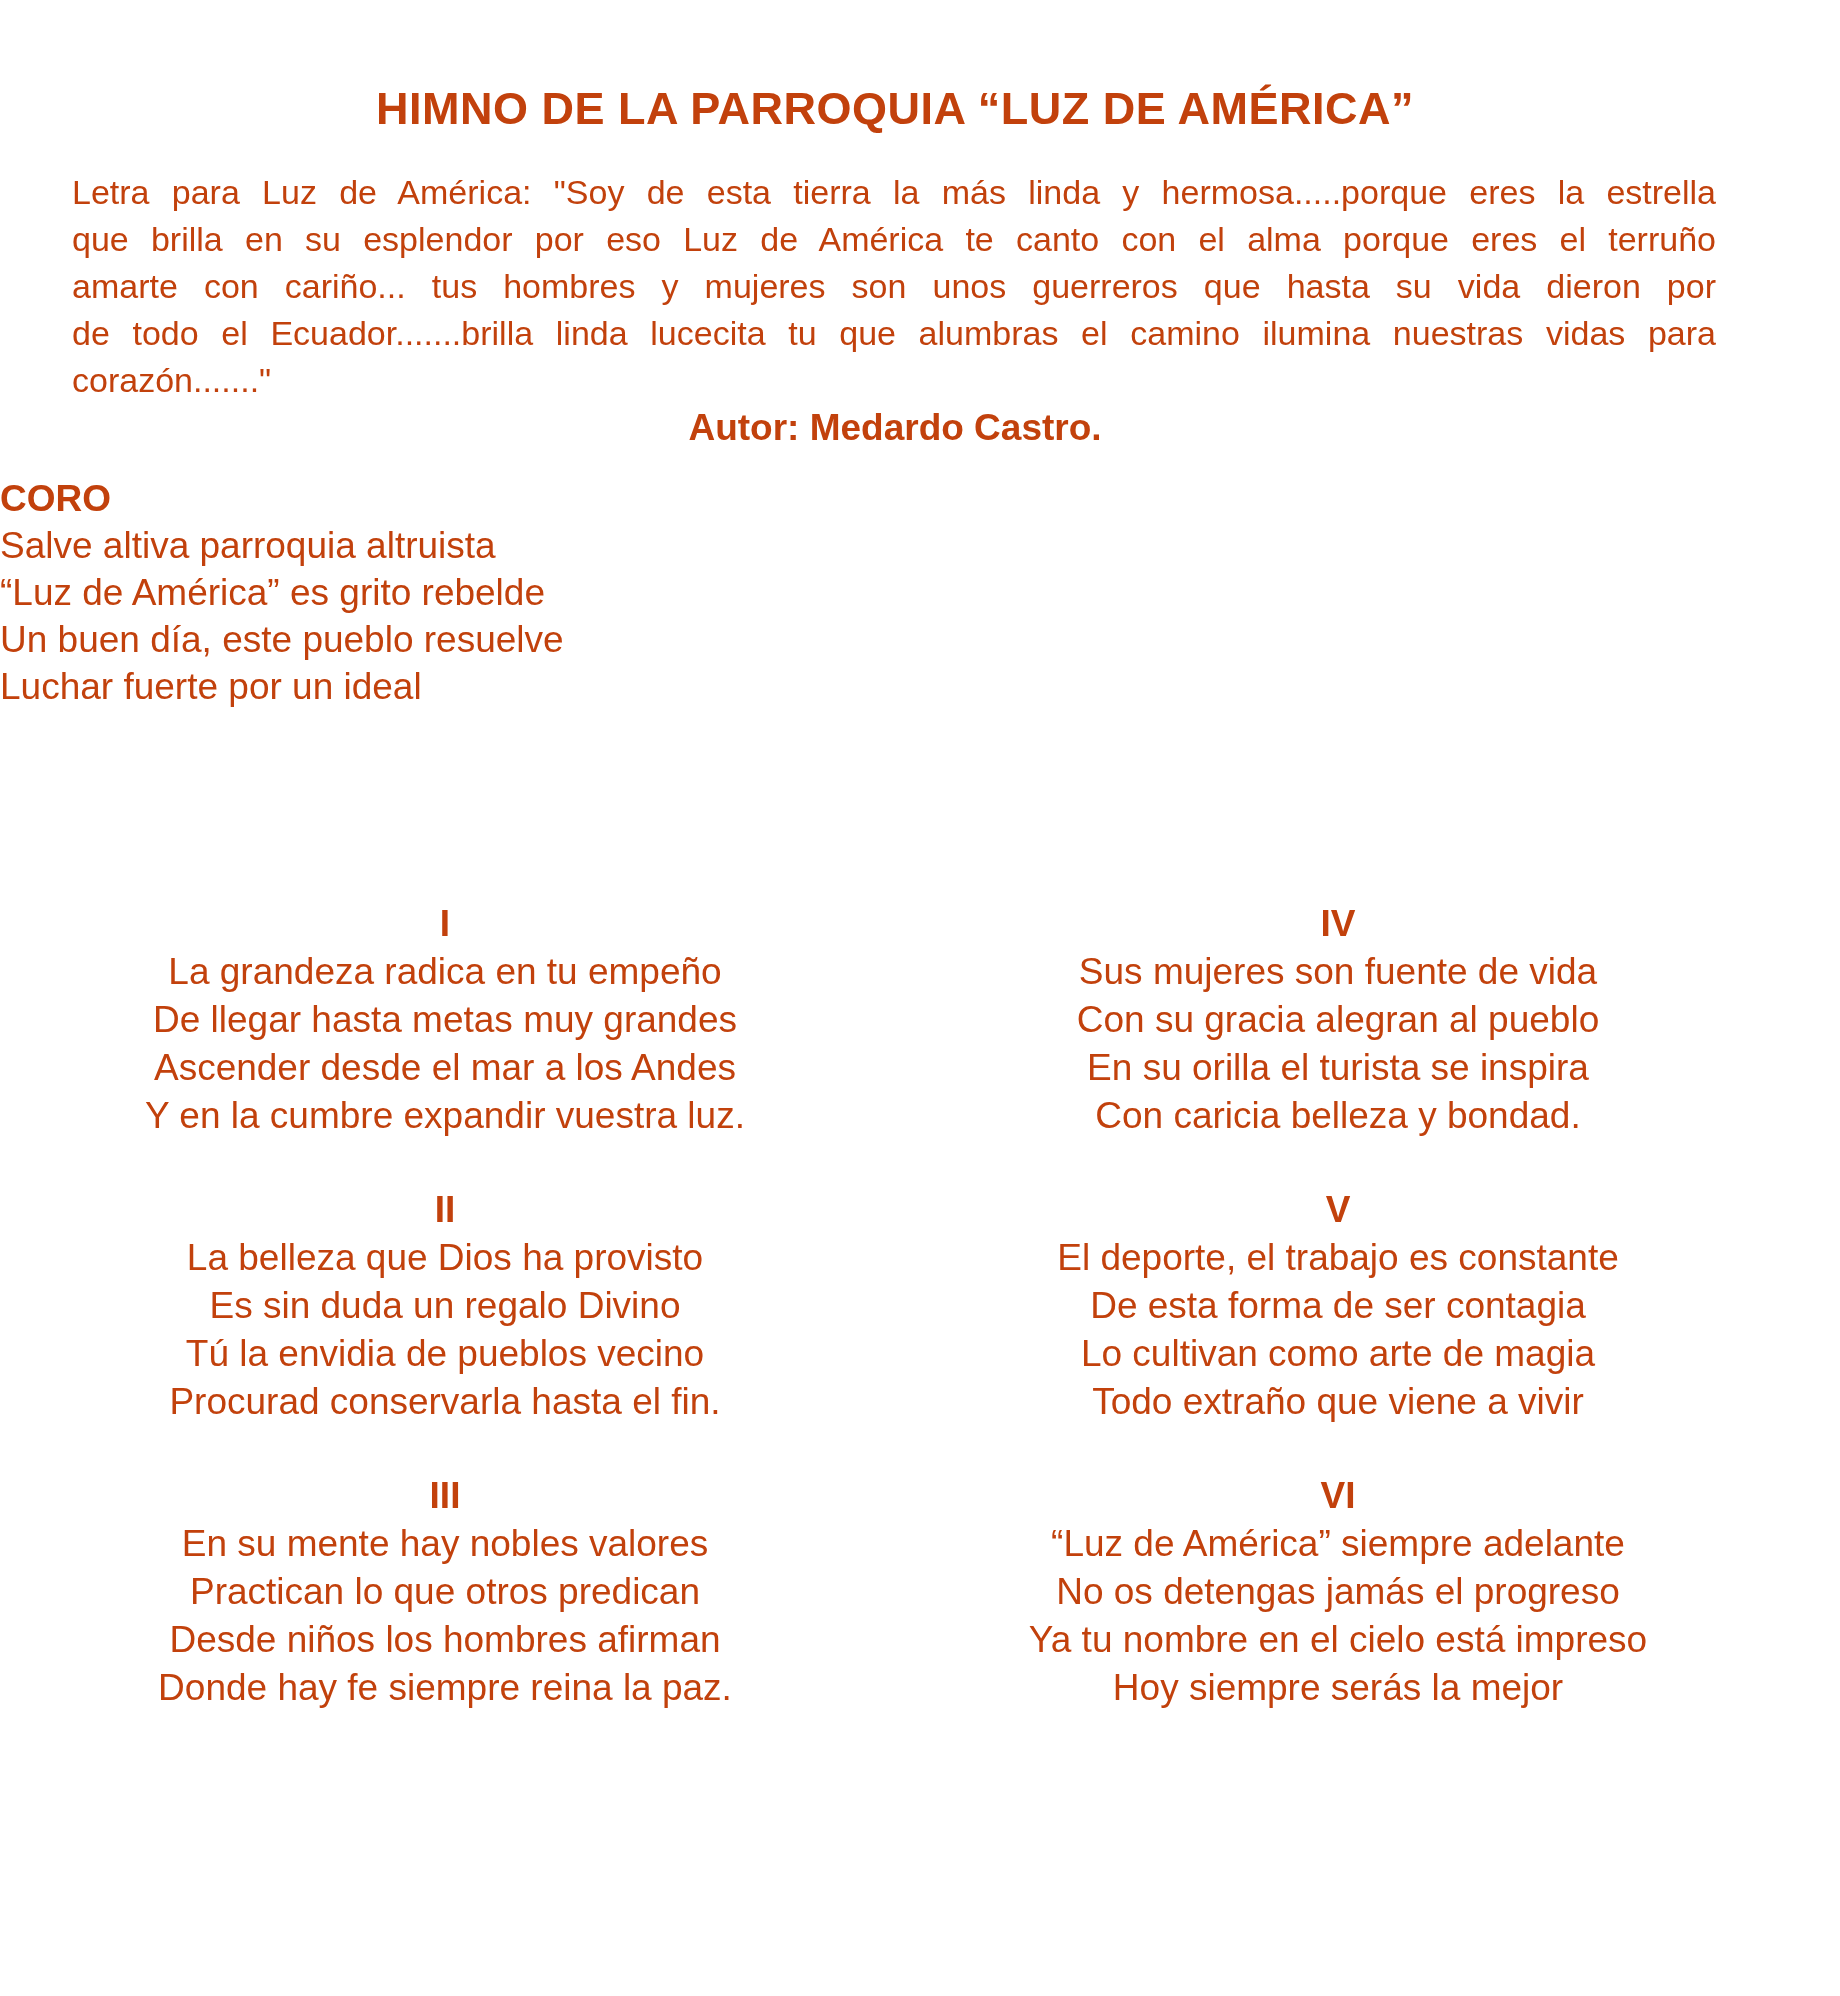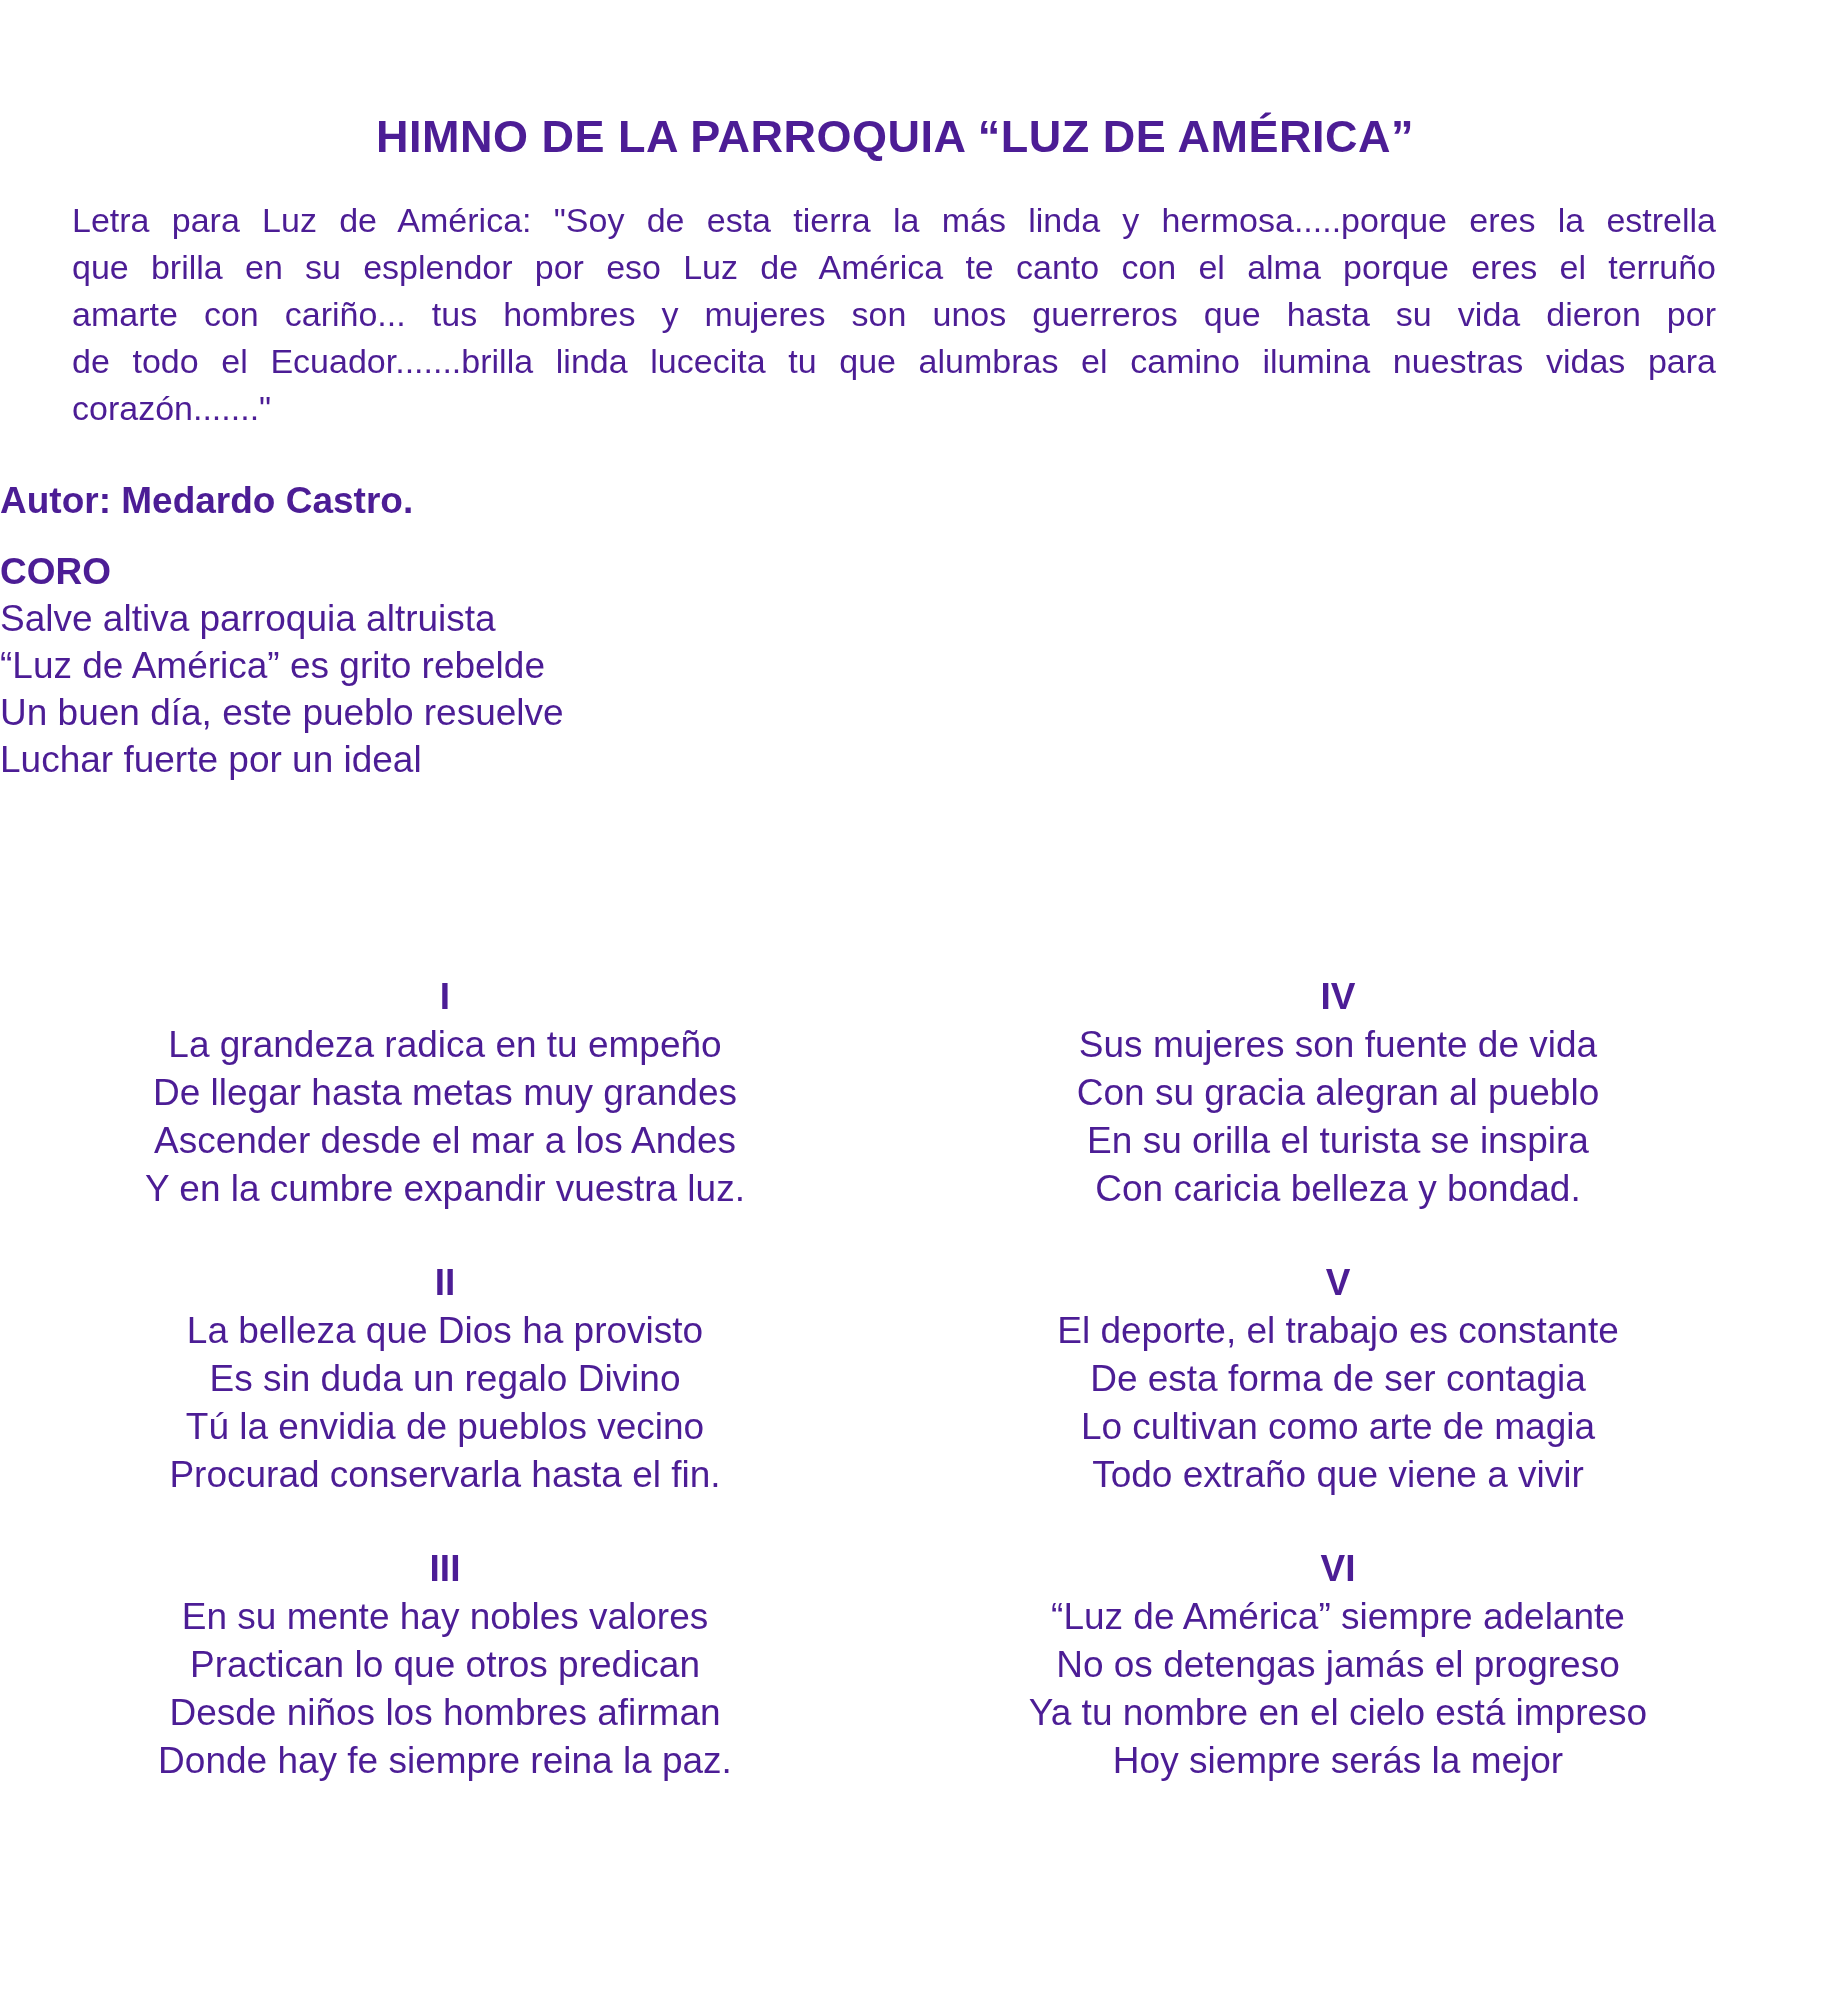--- a/index.html
+++ b/index.html
@@ -5,23 +5,23 @@
   html, body {
     margin: 0;
     padding: 0;
     background: #ffffff;
   }
   .page {
     position: relative;
     width: 1840px;
     height: 1996px;
     box-sizing: border-box;
-    padding-top: 110px;
+    padding-top: 82px;
     background: #ffffff;
-    color: #4c1d95;
+    color: #c2410c;
     font-family: "Liberation Sans", sans-serif;
     overflow: hidden;
   }
   .doc-title {
     margin: 0;
     width: 1790px;
     text-align: center;
     font-size: 45px;
     line-height: 54px;
     font-weight: bold;
@@ -35,22 +35,22 @@
   }
   .jline {
     text-align: justify;
     text-align-last: justify;
   }
   .jline.last {
     text-align: left;
     text-align-last: left;
   }
   .author-line {
-    margin-top: 45px;
     width: 1790px;
+    text-align: center;
     font-size: 37px;
     line-height: 47px;
     font-weight: bold;
   }
   .chorus {
     margin-top: 24px;
     width: 1790px;
     text-align: left;
     font-size: 37px;
     line-height: 47px;

